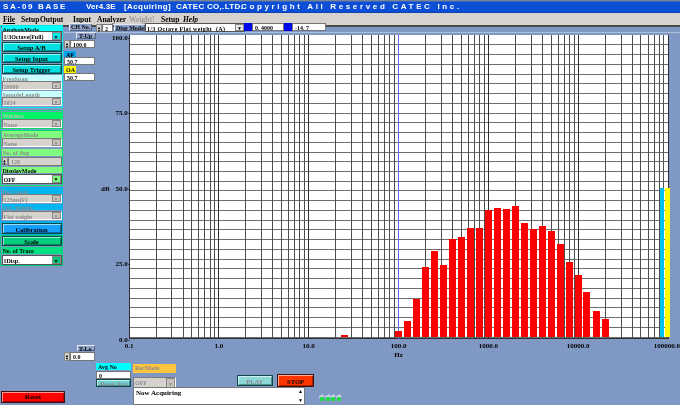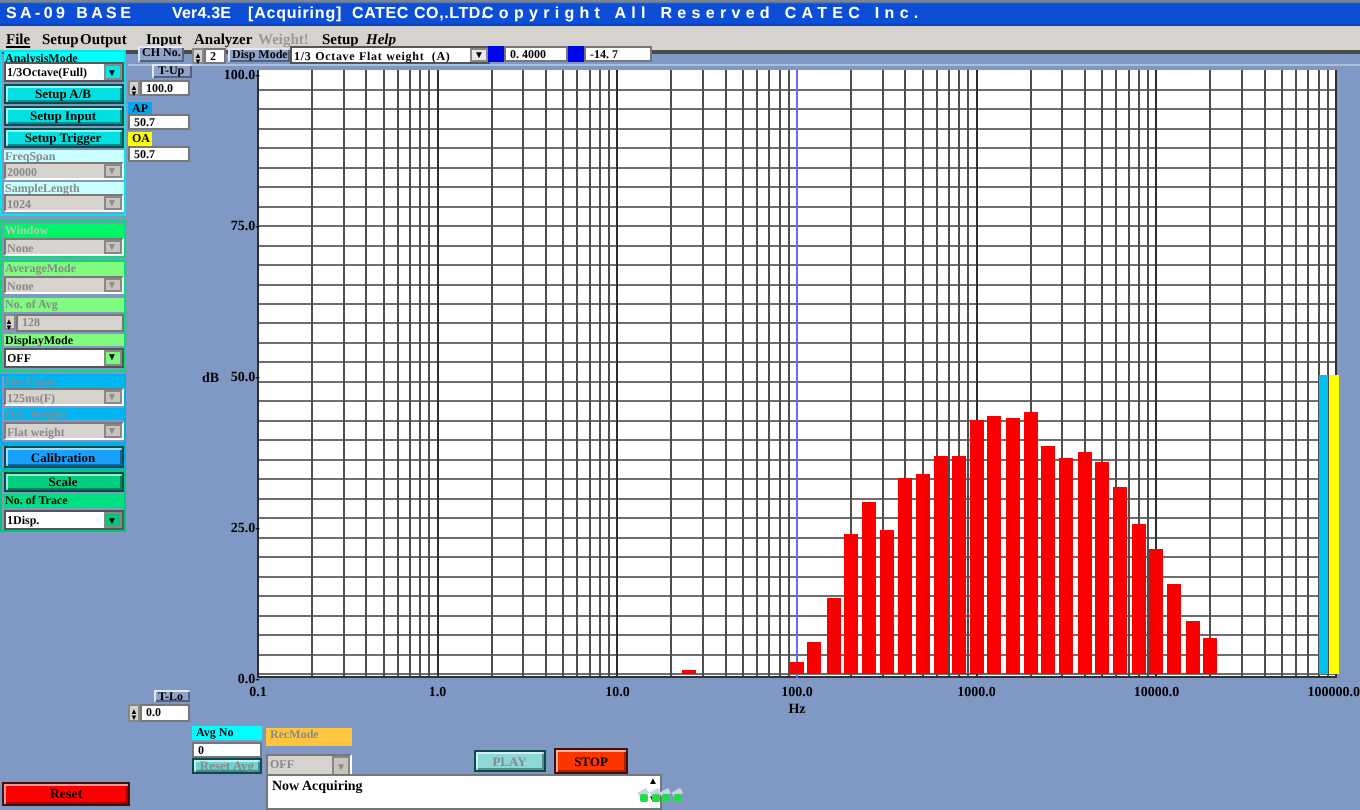--- a/index.html
+++ b/index.html
@@ -239,21 +239,21 @@
 <div style="position:absolute;left:96px;top:363px;width:35px;height:7px;background:#00FFFF;font:bold 6px 'Liberation Serif',serif;color:#000;overflow:hidden;white-space:nowrap;line-height:1;padding:1px 0 0 2px;">Avg No</div>
 <div style="position:absolute;left:96px;top:370.5px;width:35px;height:8px;background:#fff;border:1px solid #777;font:bold 6px 'Liberation Serif',serif;color:#000;overflow:hidden;white-space:nowrap;line-height:1;padding:1px 0 0 2px;">0</div>
 <div style="position:absolute;left:96px;top:379px;width:35px;height:8px;background:#6FD2D2;border:1px solid #0a4a4a;box-shadow:inset 1px 1px 0 rgba(255,255,255,.6),inset -1px -1px 0 rgba(0,0,0,.35);font:bold 6.5px 'Liberation Serif',serif;color:#8a8a8a;text-align:center;line-height:8px;white-space:nowrap;overflow:hidden;">Reset Avg</div>
 <div style="position:absolute;left:133px;top:363.5px;width:43px;height:9px;background:#FFC53D;font:bold 6px 'Liberation Serif',serif;color:#000;overflow:hidden;white-space:nowrap;line-height:1;color:#8a8a8a;padding:1px 0 0 2px;">RecMode</div>
 <div style="position:absolute;left:133px;top:377px;width:43px;height:12px;background:#D6D3CE;border-top:1px solid #7a7a7a;border-left:1px solid #7a7a7a;border-bottom:1px solid #fff;border-right:1px solid #fff;">
     <div style="position:absolute;left:1px;top:1px;font:bold 6px 'Liberation Serif',serif;color:#000;overflow:hidden;white-space:nowrap;line-height:1;color:#8a8a8a;padding-top:1px;">OFF</div>
     <div style="position:absolute;right:0px;top:0px;width:9px;height:10px;background:#C8C4BC;border:1px solid #888;font:5px 'Liberation Sans',sans-serif;color:#8a8a8a;text-align:center;line-height:10px;">▼</div>
   </div>
 <div style="position:absolute;left:237px;top:374.5px;width:35.5px;height:11.5px;background:#8CD7D7;border:1px solid #0a4a4a;box-shadow:inset 1px 1px 0 rgba(255,255,255,.6),inset -1px -1px 0 rgba(0,0,0,.35);font:bold 6.5px 'Liberation Serif',serif;color:#8a8a8a;text-align:center;line-height:11.5px;white-space:nowrap;overflow:hidden;">PLAY</div>
 <div style="position:absolute;left:277px;top:373.5px;width:37px;height:13px;background:#FF3500;border:1px solid #401010;box-shadow:inset 1px 1px 0 rgba(255,255,255,.6),inset -1px -1px 0 rgba(0,0,0,.35);font:bold 6.5px 'Liberation Serif',serif;color:#000;text-align:center;line-height:13px;white-space:nowrap;overflow:hidden;">STOP</div>
-<div style="position:absolute;left:133px;top:387px;width:198px;height:17.5px;background:#fff;border:1px solid #777;font:bold 7px 'Liberation Serif',serif;padding:1px 2px;">Now Acquiring<div style="position:absolute;right:1px;top:1px;font-size:5px;color:#000;">▲</div><div style="position:absolute;right:1px;bottom:1px;font-size:5px;color:#000;">▼</div></div>
+<div style="position:absolute;left:133px;top:387px;width:172px;height:17.5px;background:#fff;border:1px solid #777;font:bold 7px 'Liberation Serif',serif;padding:1px 2px;">Now Acquiring<div style="position:absolute;right:1px;top:1px;font-size:5px;color:#000;">▲</div><div style="position:absolute;right:1px;bottom:1px;font-size:5px;color:#000;">▼</div></div>
 <div style="position:absolute;left:319px;top:395px;width:23px;height:7px;">
     <div style="position:absolute;left:0.0px;top:0;width:5px;height:7px;">
       <div style="position:absolute;left:0;top:0;width:5px;height:2.5px;background:#c8d2e8;transform:rotate(-30deg);"></div>
       <div style="position:absolute;left:1px;top:2px;width:4px;height:4px;background:#21DC43;border-radius:1px;"></div>
     </div>
     <div style="position:absolute;left:5.5px;top:0;width:5px;height:7px;">
       <div style="position:absolute;left:0;top:0;width:5px;height:2.5px;background:#c8d2e8;transform:rotate(-30deg);"></div>
       <div style="position:absolute;left:1px;top:2px;width:4px;height:4px;background:#21DC43;border-radius:1px;"></div>
     </div>
     <div style="position:absolute;left:11.0px;top:0;width:5px;height:7px;">

